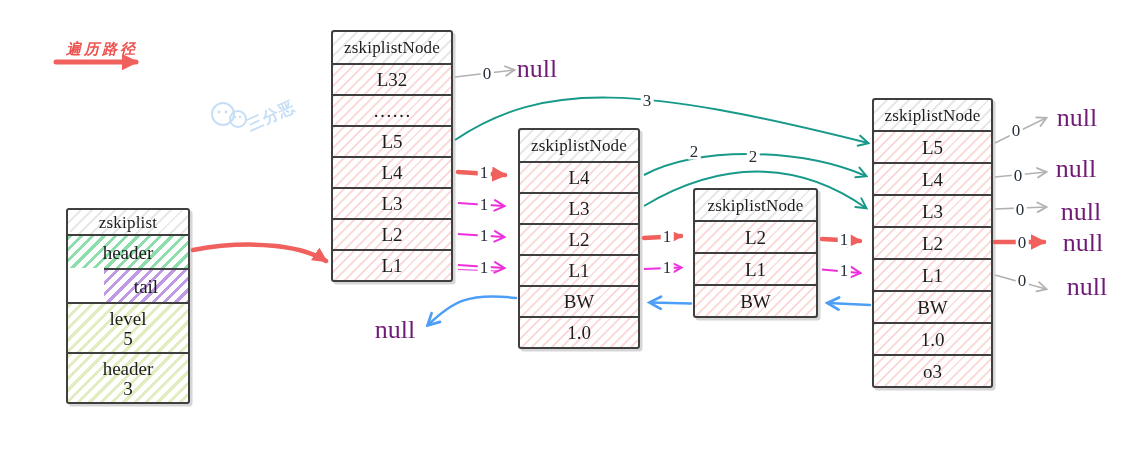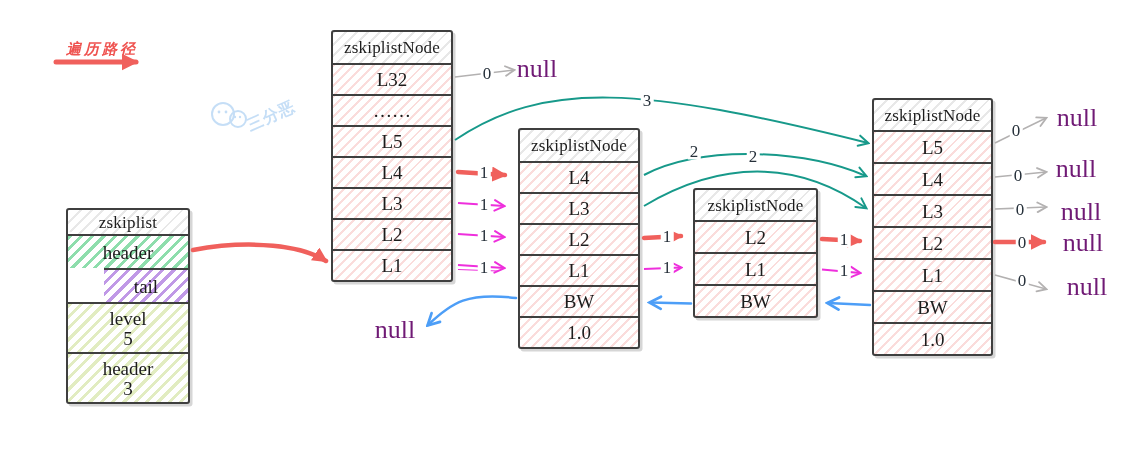--- a/index.html
+++ b/index.html
@@ -109,20 +109,21 @@
 
   <div class="box n4" style="left:872px;top:98px;width:121px;">
     <div class="cell title hatch-gray">zskiplistNode</div>
     <div class="cell hatch-pink">L5</div>
     <div class="cell hatch-pink">L4</div>
     <div class="cell hatch-pink">L3</div>
     <div class="cell hatch-pink">L2</div>
     <div class="cell hatch-pink">L1</div>
     <div class="cell hatch-pink">BW</div>
     <div class="cell hatch-pink">1.0</div>
+    <div class="cell hatch-pink">o3</div>
   </div>
 
   <svg class="layer" width="1146" height="460" viewBox="0 0 1146 460">
     <defs>
       <marker id="mk-red" viewBox="0 0 10 10" refX="8.5" refY="5" markerWidth="3.4" markerHeight="3.4" orient="auto">
         <path d="M0,0 L10,5 L0,10 Z" fill="#f0605c"></path>
       </marker>
       <marker id="mk-magenta" viewBox="0 0 12 12" refX="10" refY="6" markerWidth="7" markerHeight="7" orient="auto">
         <path d="M2,1.5 L10.5,6 L2,10.5" fill="none" stroke="#ee2fdc" stroke-width="1.7" stroke-linecap="round"></path>
       </marker>

